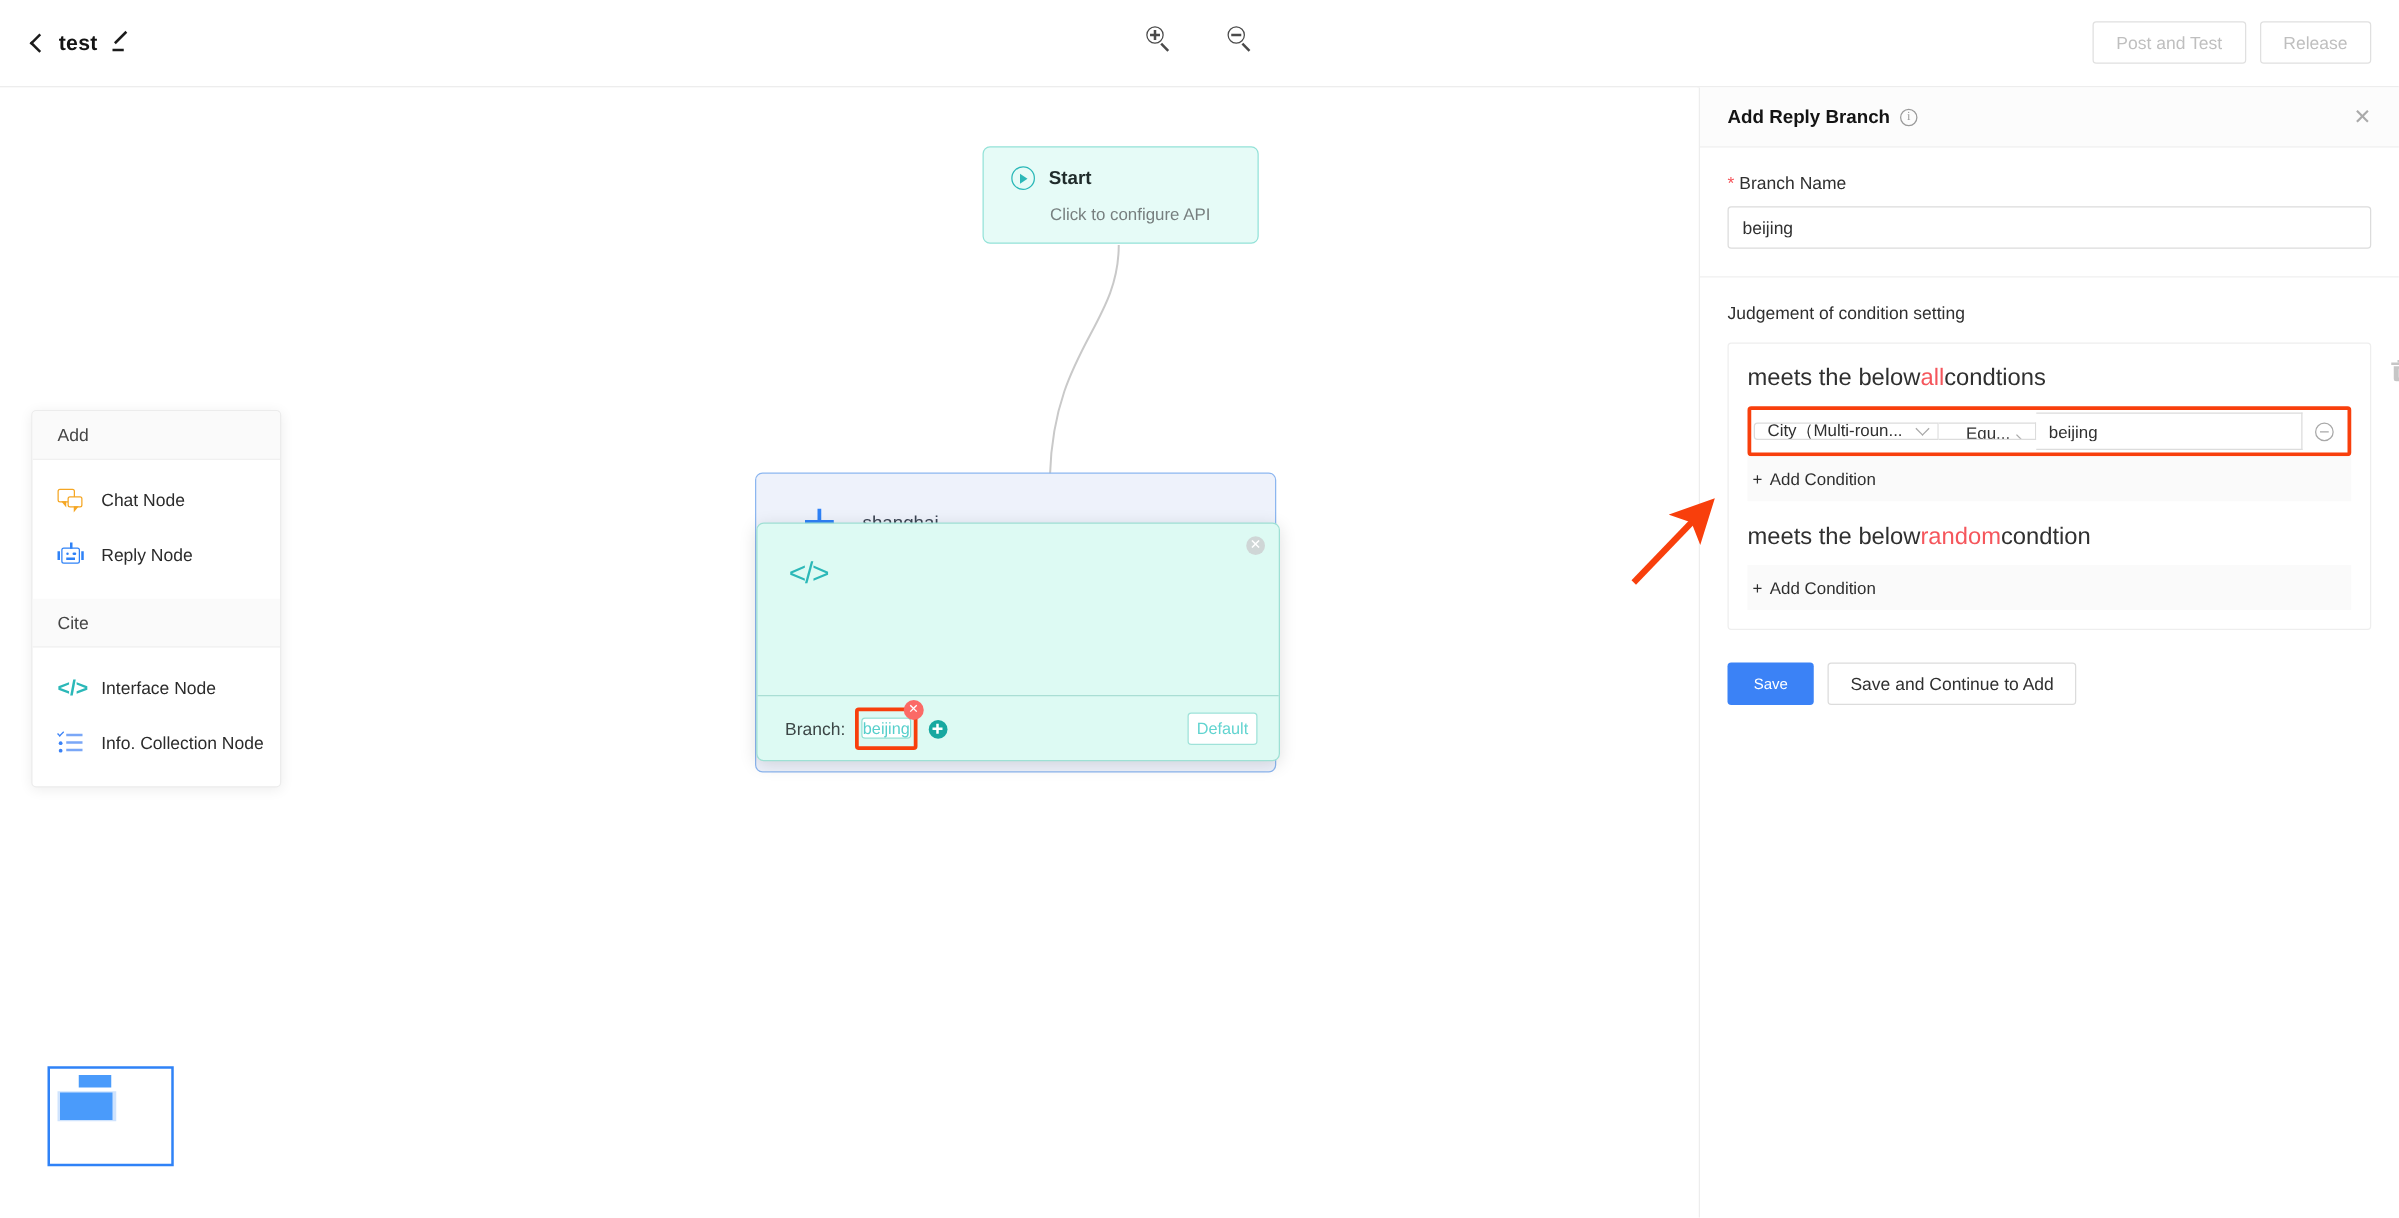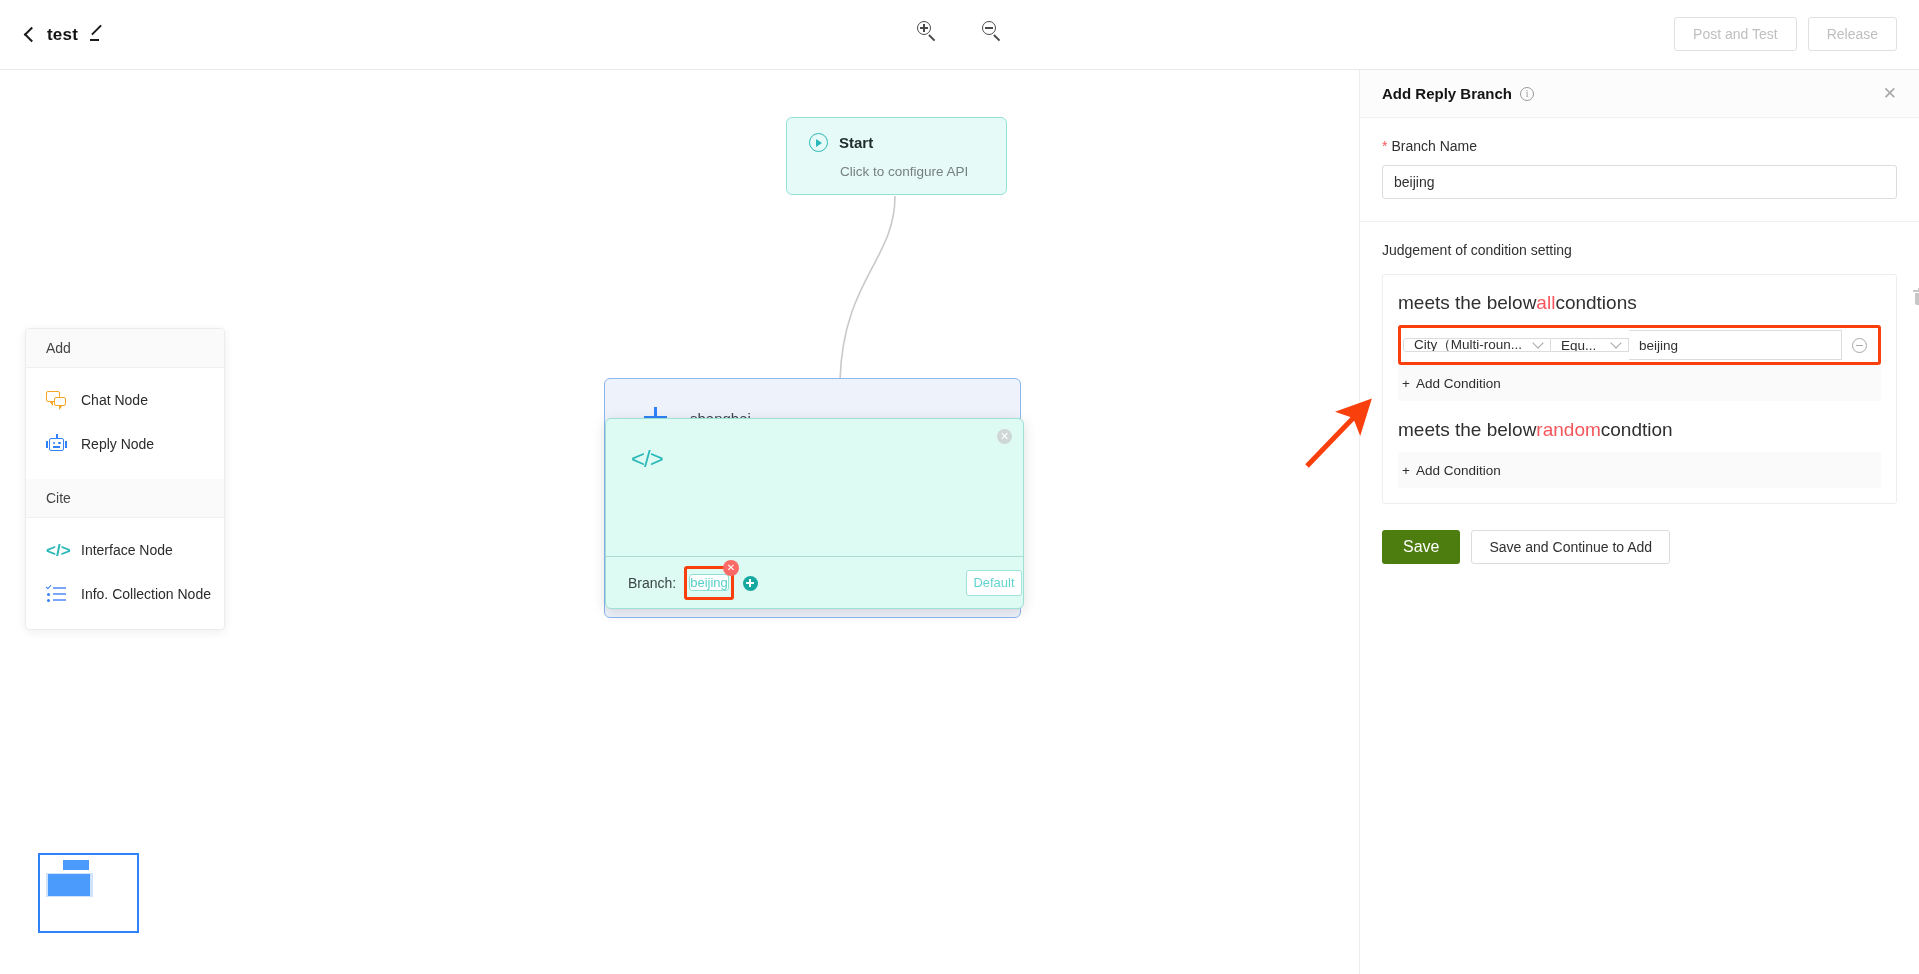--- a/index.html
+++ b/index.html
@@ -342,21 +342,21 @@
     width: 15px; height: 15px; border-radius: 50%;
     background: #17a8a0; margin-left: 9px;
     position: relative; cursor: pointer;
   }
   .add-branch:before, .add-branch:after {
     content:""; position:absolute; background:#ffffff;
   }
   .add-branch:before { left:3.5px; top:6.7px; width:8px; height:1.8px; }
   .add-branch:after  { left:6.6px; top:3.5px; width:1.8px; height:8px; }
   .default-btn {
-    position: absolute; right: 1px;
+    position: absolute; right: 17px;
     width: 56px; height: 26px;
     border: 1px solid #9fe2d9;
     border-radius: 3px;
     background: #ffffff;
     color: #62d4d0;
     font-size: 13px;
     line-height: 24px;
     text-align: center;
     cursor: pointer;
   }
@@ -439,21 +439,21 @@
     height: 14px;
     border: 1px solid #dcdcdc;
     background: #ffffff;
     display: flex; align-items:center;
     padding: 0 8px 0 10px;
     font-size: 13.5px; color:#303030;
     cursor: pointer;
     overflow: hidden; white-space: nowrap;
   }
   .sel.a { width: 148px; border-radius:3px 0 0 3px; }
-  .sel.b { width: 78px; border-left:none; }
+  .sel.b { width: 78px; border-left:none;flex-direction:column; }
   .val-input {
     flex: 1;
     height: 30px;
     border: 1px solid #dcdcdc; border-left:none;
     padding: 0 10px;
     font-size: 13.5px; color:#303030;
     font-family:"Liberation Sans", sans-serif;
     outline:none;
   }
   .caret {
@@ -502,23 +502,23 @@
     height: 36px;
     border: 1px dashed #d6d6d6;
     border-radius: 3px;
     display:flex; align-items:center; justify-content:center;
     font-size:13.5px; color:#2e2e2e; cursor:pointer;
     background: #ffffff;
   }
   .btn-row { margin-top: 26px; display:flex; gap:11px; }
   .btn-primary {
     height: 34px; padding: 0 21px;
-    background: #4d7c0f; color:#ffffff;
+    background: #3b82f6; color:#ffffff;
     border: none; border-radius:3px;
-    font-size:16px; font-family:"Liberation Sans", sans-serif;
+    font-size:12px; font-family:"Liberation Sans", sans-serif;
     cursor:pointer;
   }
   .btn-default {
     height: 34px; padding: 0 17px;
     background: #ffffff; color:#303030;
     border: 1px solid #dcdcdc; border-radius:3px;
     font-size:14px; font-family:"Liberation Sans", sans-serif;
     cursor:pointer;
   }
 </style>

